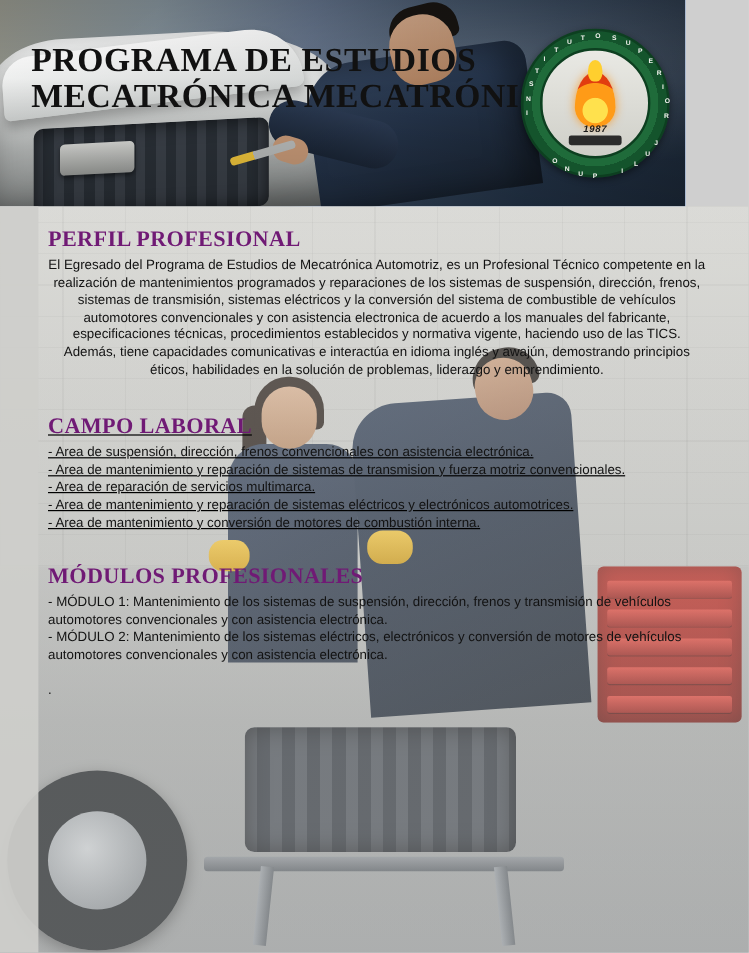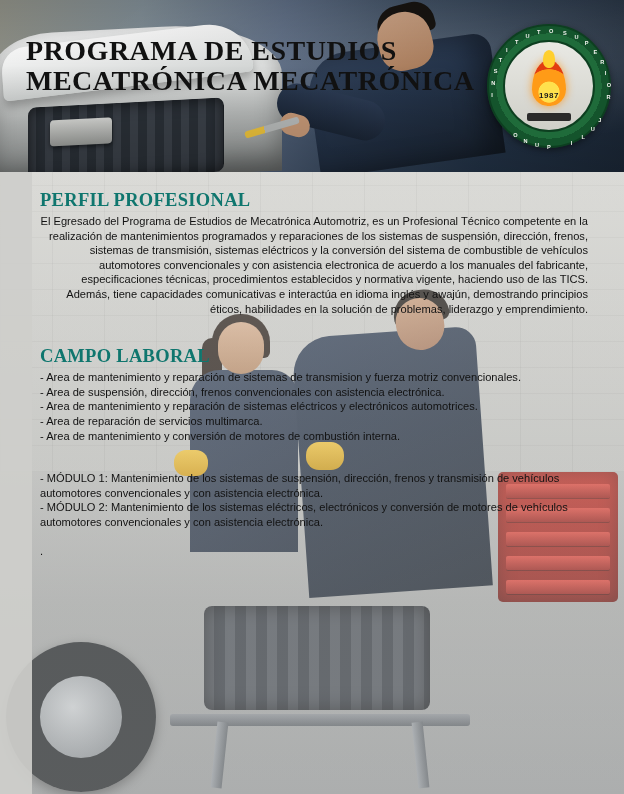--- a/index.html
+++ b/index.html
@@ -14,21 +14,21 @@
   
   .page {
     position:relative;
     width:624px; height:794px;
     background:#cfcfcf;
     overflow:hidden;
   }
 
   
   .hero {
-    position:absolute; left:0; top:0; width:624px; height:172px;
+    position:absolute; left:0; top:0; width:571px; height:172px;
     overflow:hidden;
     background:#3b82f6;
   }
   
   .hero-bg {
     position:absolute; inset:0;
     background:
       radial-gradient(ellipse at 72% 28%, rgba(255,255,255,.18), rgba(0,0,0,0) 55%),
       linear-gradient(100deg,#8e8f85 0%, #7e8b93 22%, #52627a 44%, #2f4055 62%, #223246 78%, #1b2736 100%);
   }
@@ -139,22 +139,22 @@
   }
   .logo-flame:before{
     content:""; position:absolute; left:50%; top:-10px; transform:translateX(-50%);
     width:12px; height:18px; background:#ffcf2e; border-radius:50% 50% 40% 40%;
   }
   .logo-base {
     position:absolute; left:50%; bottom:9px; transform:translateX(-50%);
     width:44px; height:8px; background:#2b2b2b; border-radius:2px;
   }
   .logo-year {
-    position:absolute; left:50%; bottom:30px; transform:translateX(-50%);
-    font-size:8px; font-weight:bold; color:#1b1b1b; letter-spacing:.5px;
+    position:absolute; left:50%; bottom:18px; transform:translateX(-50%);
+    font-size:8px; font-weight:bold; color:#1b1b1b; letter-spacing:.5px;font-style:italic;
   }
   .logo-text {
     position:absolute; inset:0;
   }
   .logo-text span {
     position:absolute; left:50%; top:50%;
     font-size:5.6px; font-weight:bold; color:#f3f3ef;
     transform-origin:0 0;
     white-space:pre;
     letter-spacing:.4px;
@@ -282,40 +282,40 @@
   
   .content {
     position:absolute; left:32px; top:176px; width:578px;
     padding:12px 14px 0 8px;
   }
   .section { margin-bottom:12px; }
   h2 {
     font-family:"Liberation Serif", serif;
     font-size:18.5px;
     font-weight:bold;
-    color:#0f766e;
+    color:#701a75;
     letter-spacing:.3px;
     margin-bottom:3px;
   }
   .para {
     font-size:11.1px;
     line-height:14.6px;
     color:#121212;
-    text-align:right;
+    text-align:center;
     max-width:548px;
   }
   ul { list-style:none; }
   li {
     font-size:11.1px;
     line-height:14.6px;
     color:#121212;
     max-width:552px;
   }
   .sec-perfil { margin-top:2px; }
-  .sec-campo { margin-top:30px; }
+  .sec-campo { margin-top:30px;text-decoration:underline; }
   .sec-modulos { margin-top:28px; }
   .sec-duracion { margin-top:58px; }
   .dot-line { font-size:11px; line-height:14px; color:#121212; }
 </style>
 </head>
 <body>
 
 <div class="page">
 
   <div class="hero">
@@ -414,29 +414,30 @@
   <div class="content">
 
     <div class="section sec-perfil">
       <h2>PERFIL PROFESIONAL</h2>
       <div class="para">El Egresado del Programa de Estudios de Mecatrónica Automotriz, es un Profesional Técnico competente en la realización de mantenimientos programados y reparaciones de los sistemas de suspensión, dirección, frenos, sistemas de transmisión, sistemas eléctricos y la conversión del sistema de combustible de vehículos automotores convencionales y con asistencia electronica de acuerdo a los manuales del fabricante, especificaciones técnicas, procedimientos establecidos y normativa vigente, haciendo uso de las TICS. Además, tiene capacidades comunicativas e interactúa en idioma inglés y awajún, demostrando principios éticos, habilidades en la solución de problemas, liderazgo y emprendimiento.</div>
     </div>
 
     <div class="section sec-campo">
       <h2>CAMPO LABORAL</h2>
       <ul>
+        <li>- Area de suspensión, dirección, frenos convencionales con asistencia electrónica.</li>
         <li>- Area de mantenimiento y reparación de sistemas de transmision y fuerza motriz convencionales.</li>
-        <li>- Area de suspensión, dirección, frenos convencionales con asistencia electrónica.</li>
+        <li>- Area de reparación de servicios multimarca.</li>
         <li>- Area de mantenimiento y reparación de sistemas eléctricos y electrónicos automotrices.</li>
-        <li>- Area de reparación de servicios multimarca.</li>
         <li>- Area de mantenimiento y conversión de motores de combustión interna.</li>
       </ul>
     </div>
 
     <div class="section sec-modulos">
+      <h2>MÓDULOS PROFESIONALES</h2>
       <ul>
         <li>- MÓDULO 1: Mantenimiento de los sistemas de suspensión, dirección, frenos y transmisión de vehículos automotores convencionales y con asistencia electrónica.</li>
         <li>- MÓDULO 2: Mantenimiento de los sistemas eléctricos, electrónicos y conversión de motores de vehículos automotores convencionales y con asistencia electrónica.</li>
         <li class="dot-line" style="margin-top:14px">.</li>
       </ul>
     </div>
 
     <div class="section sec-duracion">
     </div>
 

